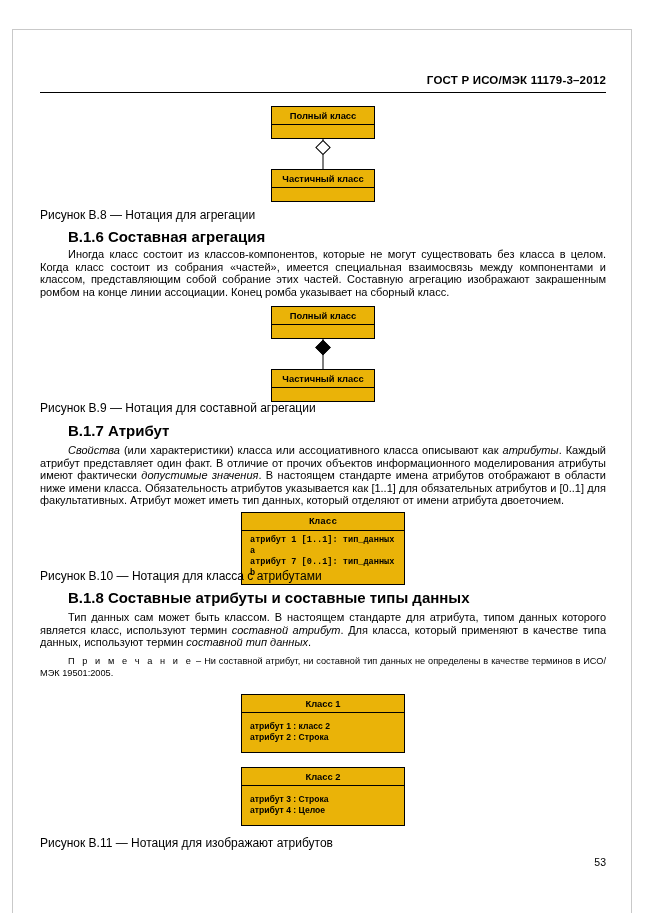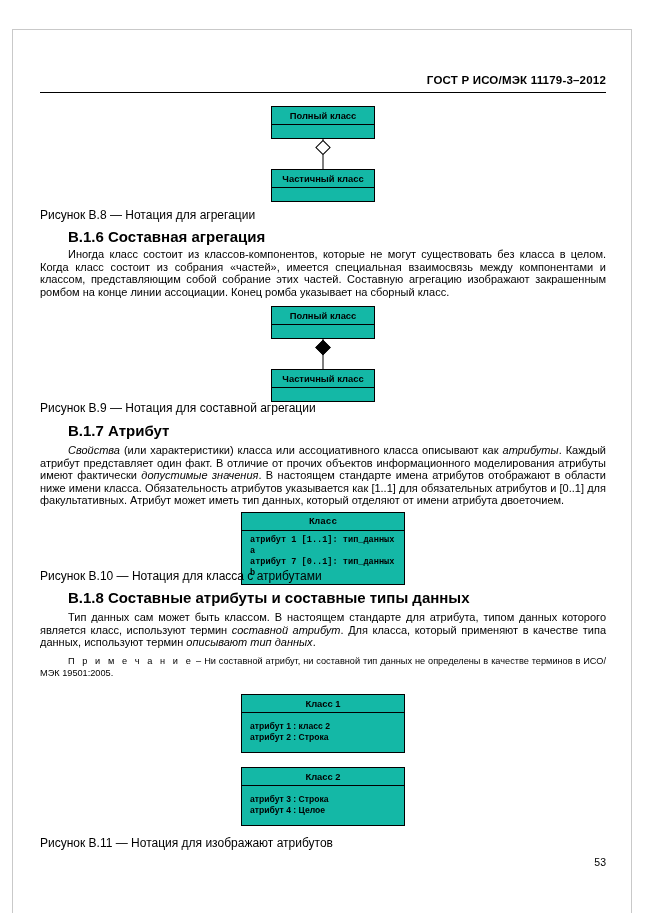--- a/index.html
+++ b/index.html
@@ -78,21 +78,21 @@
   .fig-caption {
     font-size: 12px;
     text-align: left;
     margin: 0;
   }
   i, .ital { font-style: italic; }
 
   
   .uml-box {
     border: 1.6px solid #000;
-    background: #14b8a6;
+    background: #eab308;
     box-sizing: border-box;
   }
   .uml-title {
     text-align: center;
     font-size: 9.4px;
     font-weight: bold;
     padding: 3px 2px 3px 2px;
     border-bottom: 1.6px solid #000;
     line-height: 11px;
   }
@@ -206,21 +206,21 @@
         <div>атрибут 1 [1..1]: тип_данных а</div>
         <div>атрибут 7 [0..1]: тип_данных b</div>
       </div>
     </div>
   </div>
 
   <div class="fig-caption" style="position:absolute; left:40px; top:553px; width:566px;">Рисунок В.10 — Нотация для класса с атрибутами</div>
 
   <div class="heading" style="position:absolute; left:68px; top:573px; width:538px;">В.1.8 Составные атрибуты и составные типы данных</div>
 
-  <p class="para" style="position:absolute; left:40px; top:595px; width:566px;"><span>Тип данных сам может быть классом. В настоящем стандарте для атрибута, типом данных которого является класс, используют термин </span><i>составной атрибут</i><span>. Для класса, который применяют в качестве типа данных, используют термин </span><i>описывают тип данных</i><span>.</span></p>
+  <p class="para" style="position:absolute; left:40px; top:595px; width:566px;"><span>Тип данных сам может быть классом. В настоящем стандарте для атрибута, типом данных которого является класс, используют термин </span><i>составной атрибут</i><span>. Для класса, который применяют в качестве типа данных, используют термин </span><i>составной тип данных</i><span>.</span></p>
 
   <p class="note" style="position:absolute; left:40px; top:639px; width:566px;"><span class="note-label">П р и м е ч а н и е</span><span> – </span><span>Ни составной атрибут, ни составной тип данных не определены в качестве терминов в ИСО/МЭК 19501:2005.</span></p>
 
   <div style="position:absolute; left:40px; top:678px; width:566px;">
     <div class="uml-box attr-box">
       <div class="uml-title">Класс 1</div>
       <div class="uml-compartment" style="padding-top:8px; padding-bottom:9px;">
         <div>атрибут 1 : класс 2</div>
         <div>атрибут 2 : Строка</div>
       </div>

